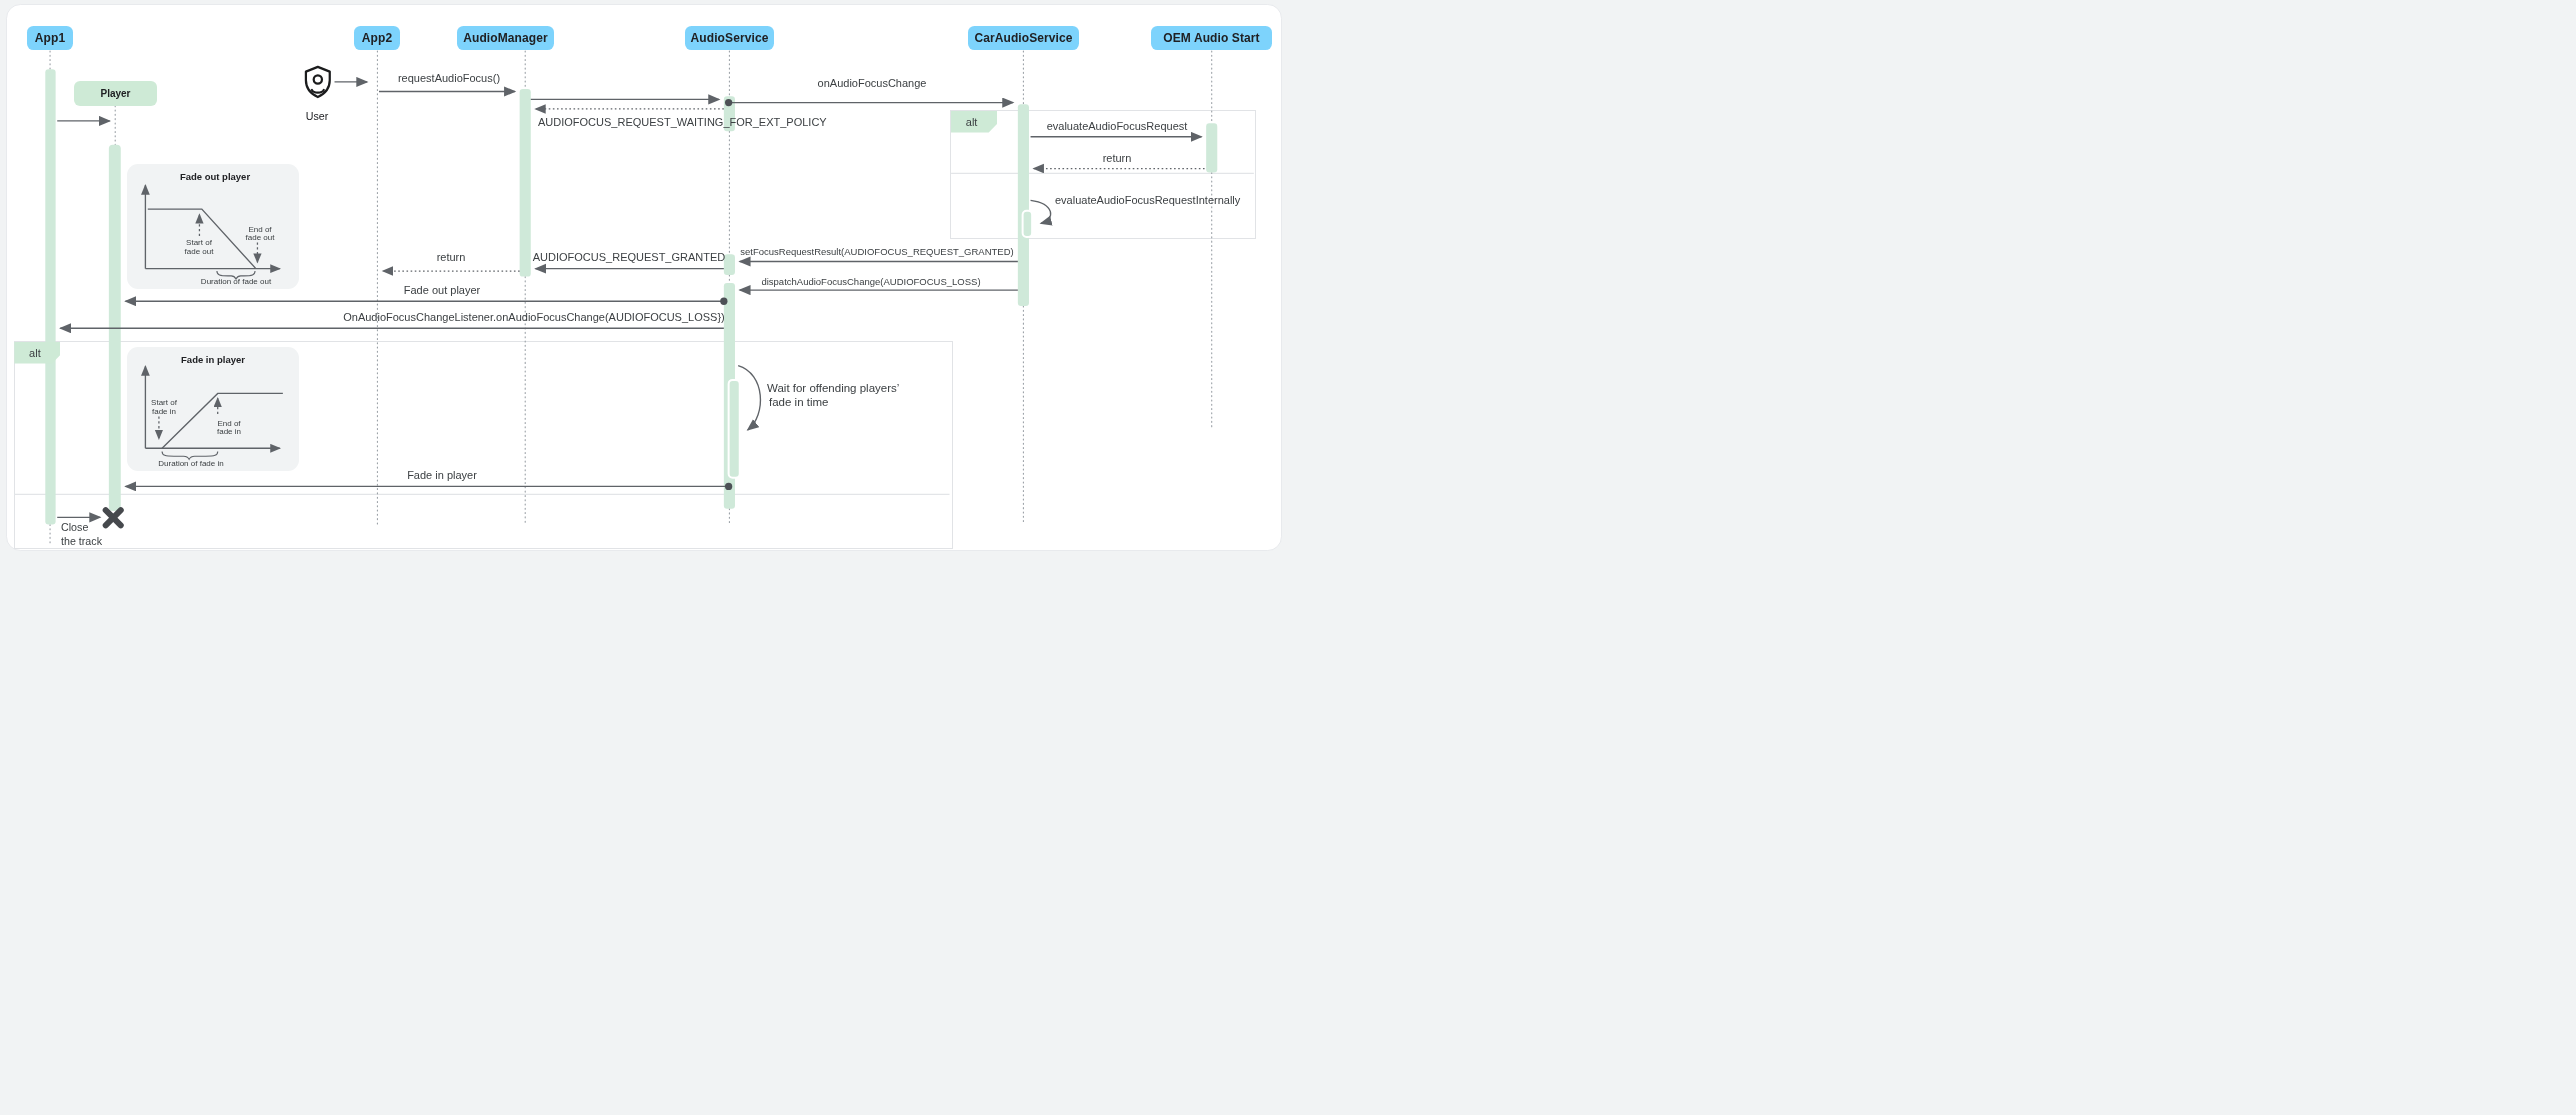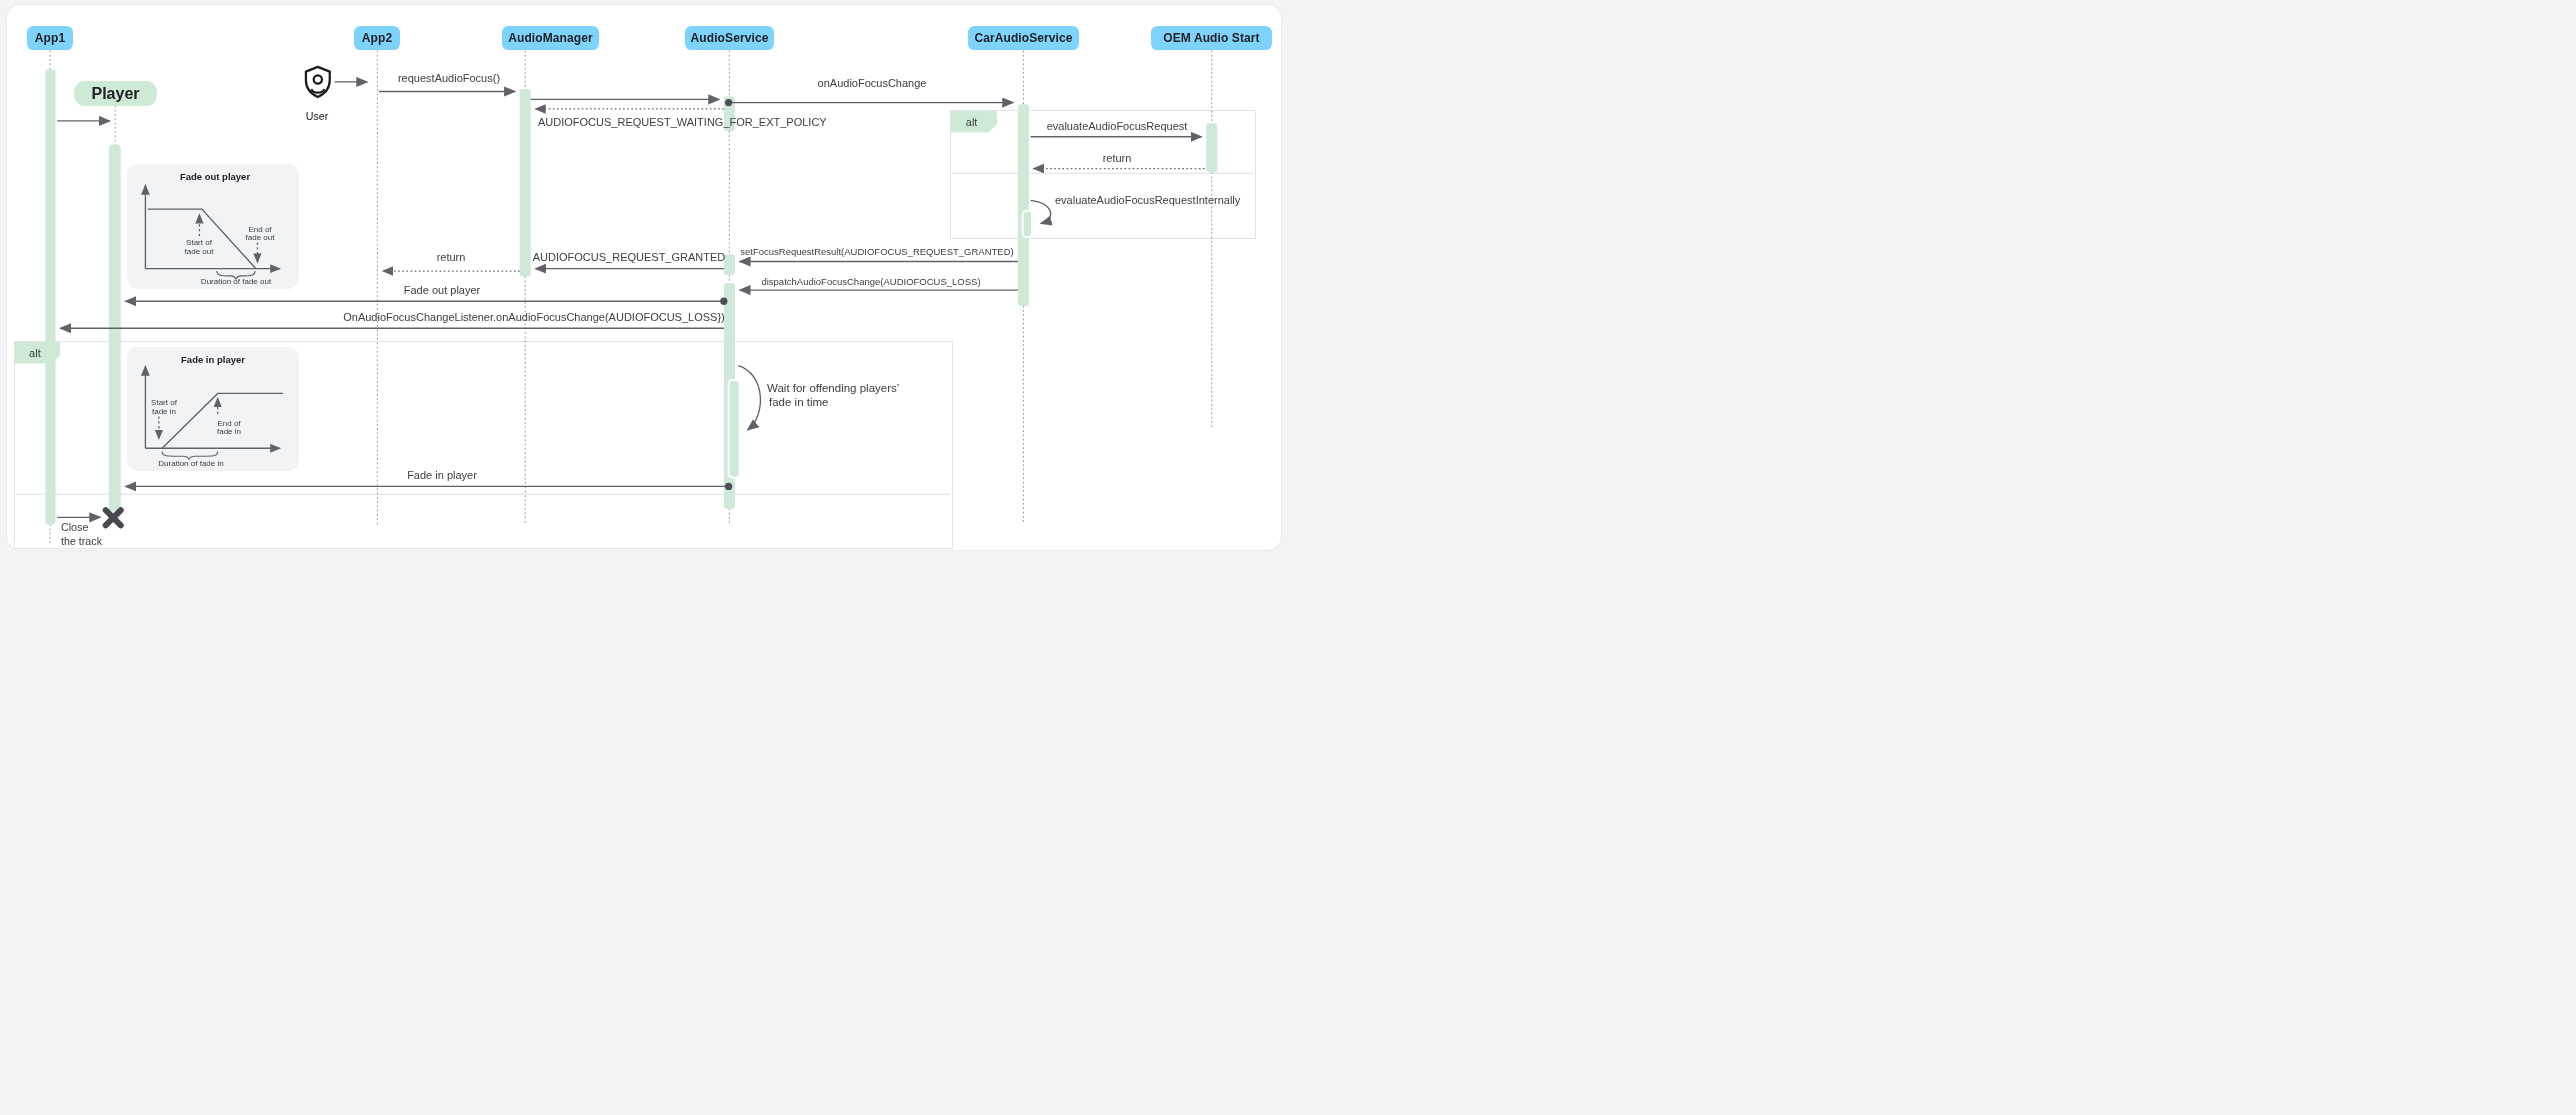--- a/index.html
+++ b/index.html
@@ -27,23 +27,23 @@
     display:flex;align-items:center;justify-content:center;
     font-size:11px;color:#3c4043;padding-right:4.8px;box-sizing:border-box;
   }
   svg.overlay{position:absolute;left:0;top:0;width:1288px;height:558px;pointer-events:none;}
   .participant{
     position:absolute;height:24px;background:#7dd3fc;border-radius:6.4px;
     display:flex;align-items:center;justify-content:center;
     font-weight:bold;font-size:12px;color:#202124;letter-spacing:0.1px;
   }
   .objbox{
-    position:absolute;height:25px;background:#ceead6;border-radius:11px;
+    position:absolute;height:25px;background:#ceead6;border-radius:6px;
     display:flex;align-items:center;justify-content:center;
-    font-weight:bold;font-size:16px;color:#202124;
+    font-weight:bold;font-size:10px;color:#202124;
   }
   .msg{
     position:absolute;font-size:11px;color:#3c4043;white-space:nowrap;
     transform:translateX(-50%);
   }
   .msg.small{font-size:9.5px;}
   .msg.anchor-left{transform:none;}
   .note-line{position:absolute;font-size:11.5px;color:#3c4043;white-space:nowrap;}
   .inset-title{
     position:absolute;transform:translateX(-50%);
@@ -178,21 +178,21 @@
       <path d="M 204,568 C 204,573 208,574 219,574 L 231,574 C 235,574 237,576 238,578 C 239,576 241,574 245,574 L 259,574 C 270,574 274,573 274,568" stroke-width="1.4"></path>
     </g>
   </svg>
 
   <div class="participant" style="left:27px;top:26px;width:46px;">
       <span>App1</span>
     </div>
   <div class="participant" style="left:354px;top:26px;width:46px;">
       <span>App2</span>
     </div>
-  <div class="participant" style="left:502px;top:26px;width:97px;">
+  <div class="participant" style="left:457px;top:26px;width:97px;">
       <span>AudioManager</span>
     </div>
   <div class="participant" style="left:685px;top:26px;width:89px;">
       <span>AudioService</span>
     </div>
   <div class="participant" style="left:968px;top:26px;width:111px;">
       <span>CarAudioService</span>
     </div>
   <div class="participant" style="left:1151px;top:26px;width:121px;">
       <span>OEM Audio Start</span>

